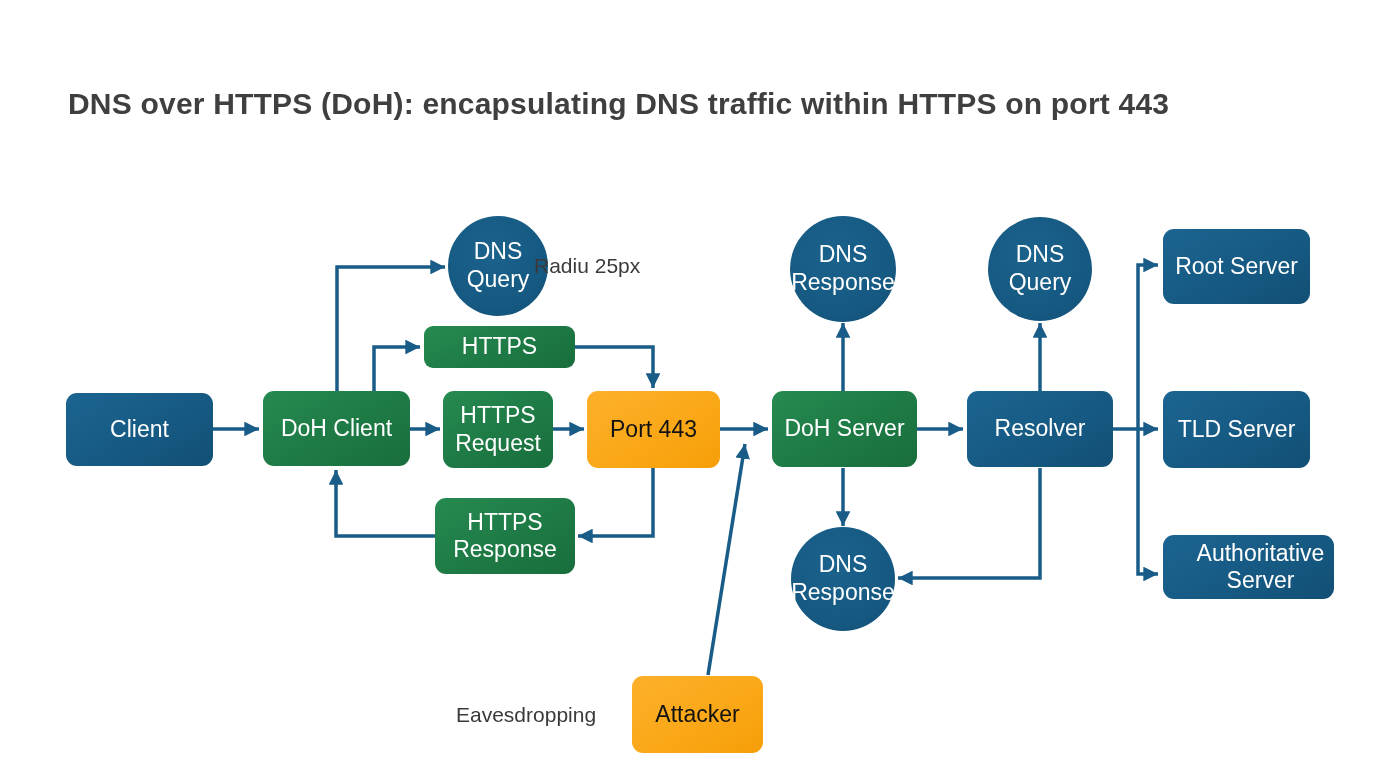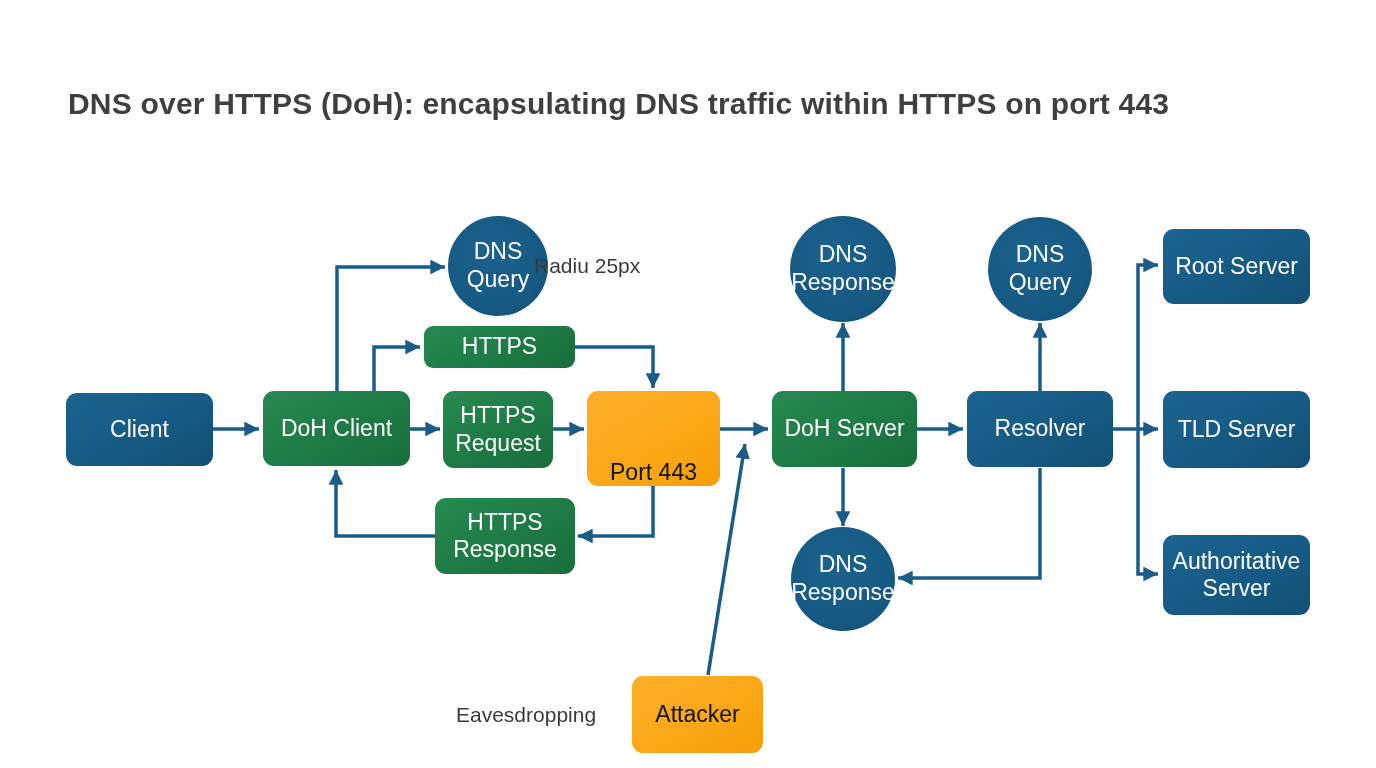--- a/index.html
+++ b/index.html
@@ -102,41 +102,41 @@
   <div class="node green-box" style="left:443px;top:350px;width:110px;height:77px;">
     <span class="label box-label">HTTPS
 Request</span>
   </div>
 
   <div class="node green-box" style="left:435px;top:457px;width:140px;height:76px;">
     <span class="label box-label">HTTPS
 Response</span>
   </div>
 
-  <div class="node orange-box" style="left:587px;top:350px;width:133px;height:95px;align-items:flex-end;">
+  <div class="node orange-box" style="left:587px;top:350px;width:133px;height:77px;">
     <span class="label box-label">Port 443</span>
   </div>
 
   <div class="node green-box" style="left:772px;top:350px;width:145px;height:76px;">
     <span class="label box-label">DoH Server</span>
   </div>
 
   <div class="node blue-box" style="left:967px;top:350px;width:146px;height:76px;">
     <span class="label box-label">Resolver</span>
   </div>
 
   <div class="node blue-box" style="left:1163px;top:350px;width:147px;height:77px;">
     <span class="label box-label">TLD Server</span>
   </div>
 
   <div class="node blue-box" style="left:1163px;top:188px;width:147px;height:75px;">
     <span class="label box-label">Root Server</span>
   </div>
 
-  <div class="node blue-box" style="left:1163px;top:494px;width:147px;height:80px;">
+  <div class="node blue-box" style="left:1163px;top:494px;width:147px;height:64px;padding-left:24px;">
     <span class="label box-label">Authoritative
 Server</span>
   </div>
 
   <div class="node orange-box" style="left:632px;top:635px;width:131px;height:77px;">
     <span class="label box-label">Attacker</span>
   </div>
 
   <div class="annotation" style="left:534px;top:213px;">Radiu 25px</div>
   <div class="annotation" style="left:456px;top:662px;text-align:right;">Eavesdropping</div>

